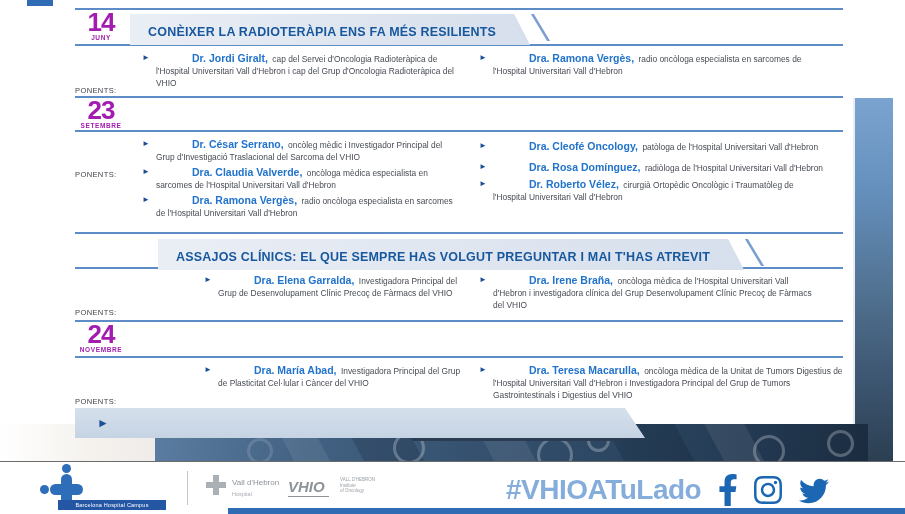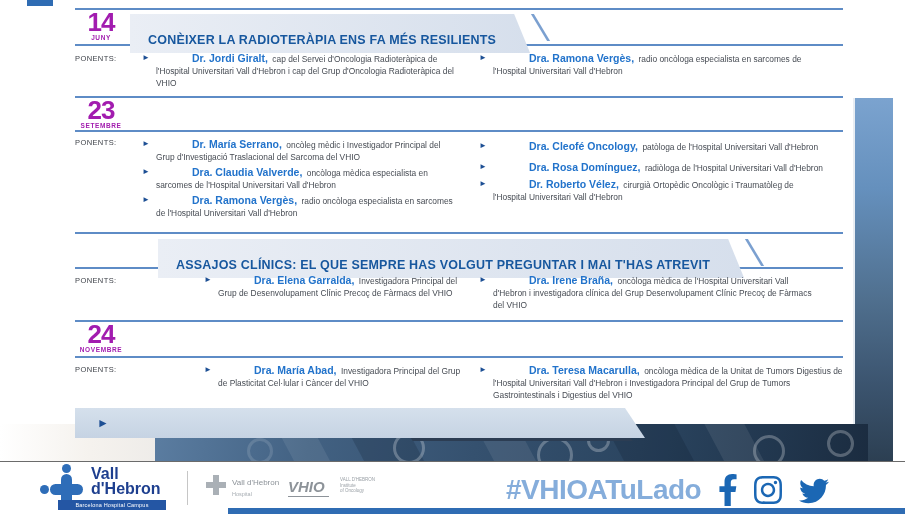--- a/index.html
+++ b/index.html
@@ -27,27 +27,27 @@
 
   
   .datebox{position:absolute;width:58px;text-align:center;z-index:3;color:#a21caf;}
   .day{font-size:26px;font-weight:bold;line-height:25px;letter-spacing:-1px;}
   .mon{font-size:6.5px;font-weight:bold;letter-spacing:.6px;margin-top:-1px;}
   .dateword{position:absolute;font-size:19px;font-weight:bold;color:#2e6db8;z-index:3;letter-spacing:-0.3px;}
 
   
   .bwrap{position:absolute;display:flex;height:27px;z-index:3;}
   .banner{height:27px;display:flex;align-items:center;white-space:nowrap;
-    padding:12px 34px 0 18px;font-size:12.5px;font-weight:bold;color:#17579e;letter-spacing:.2px;
+    padding:4px 34px 0 18px;font-size:12.5px;font-weight:bold;color:#17579e;letter-spacing:.2px;
     background:linear-gradient(to right,#eaeef5,#d6dfec);
     clip-path:polygon(0 0,calc(100% - 16px) 0,100% 100%,0 100%);}
   .bdiag{width:3px;height:27px;margin-left:9px;background:#7ba0d0;transform:skewX(31deg);}
 
   
-  .ponents{position:absolute;left:75px;font-size:7.5px;color:#3f434a;letter-spacing:.4px;z-index:3;}
+  .ponents{position:absolute;left:75px;font-size:7.5px;color:#3f434a;letter-spacing:.4px;z-index:3;margin-top:32px;}
   .spk{position:absolute;z-index:3;line-height:10px;}
   .bul{position:absolute;left:-14px;top:1px;font-size:8px;color:#1d4f94;}
   .nm{font-weight:bold;font-size:10.5px;color:#2273cb;padding-left:36px;}
   .ds{font-size:8.4px;color:#474c54;}
 
   
   .mes-shadow{position:absolute;left:410px;top:432px;width:220px;height:9px;background:#2c3d53;
     transform:skewX(31deg);z-index:2;}
   .mesbanner{position:absolute;left:75px;top:408px;width:570px;height:30px;z-index:3;
     display:flex;align-items:center;gap:10px;padding-left:22px;box-sizing:border-box;
@@ -134,21 +134,21 @@
     <span class="ds">radio oncòloga especialista en sarcomes de l'Hospital Universitari Vall d'Hebron</span>
   </div>
 
   <div class="datebox" style="left:72px;top:98px;">
     <div class="day">23</div>
     <div class="mon">SETEMBRE</div>
   </div>
   <div class="ponents" style="top:138px;">PONENTS:</div>
   <div class="spk" style="left:156px;top:138px;width:302px;">
     <span class="bul">►</span>
-    <span class="nm">Dr. María Serrano,</span>
+    <span class="nm">Dr. César Serrano,</span>
     <span class="ds">oncòleg mèdic i Investigador Principal del Grup d'Investigació Traslacional del Sarcoma del VHIO</span>
   </div>
   <div class="spk" style="left:156px;top:166px;width:302px;">
     <span class="bul">►</span>
     <span class="nm">Dra. Claudia Valverde,</span>
     <span class="ds">oncòloga mèdica especialista en sarcomes de l'Hospital Universitari Vall d'Hebron</span>
   </div>
   <div class="spk" style="left:156px;top:194px;width:302px;">
     <span class="bul">►</span>
     <span class="nm">Dra. Ramona Vergès,</span>
@@ -208,24 +208,20 @@
   <div class="mesbanner">
     <span class="mes-bullet">►</span>
   </div>
 
   <div class="footer">
     <div class="vh-cross">
       <div class="dt"></div>
         <div class="dl"></div>
         <div class="v"></div>
         <div class="h"></div>
-    </div>
-    <div class="vh-name">
-      <div>Vall</div>
-      <div>d'Hebron</div>
     </div>
     <div class="vh-campus">Barcelona Hospital Campus</div>
     <div class="fdivider"></div>
     <div class="hosp-cross">
         <div class="v"></div>
         <div class="h"></div>
       </div>
     <div class="hosp-name">Vall d'Hebron</div>
     <div class="hosp-sub">Hospital</div>
     <div class="vhio-acro">VHIO</div>

